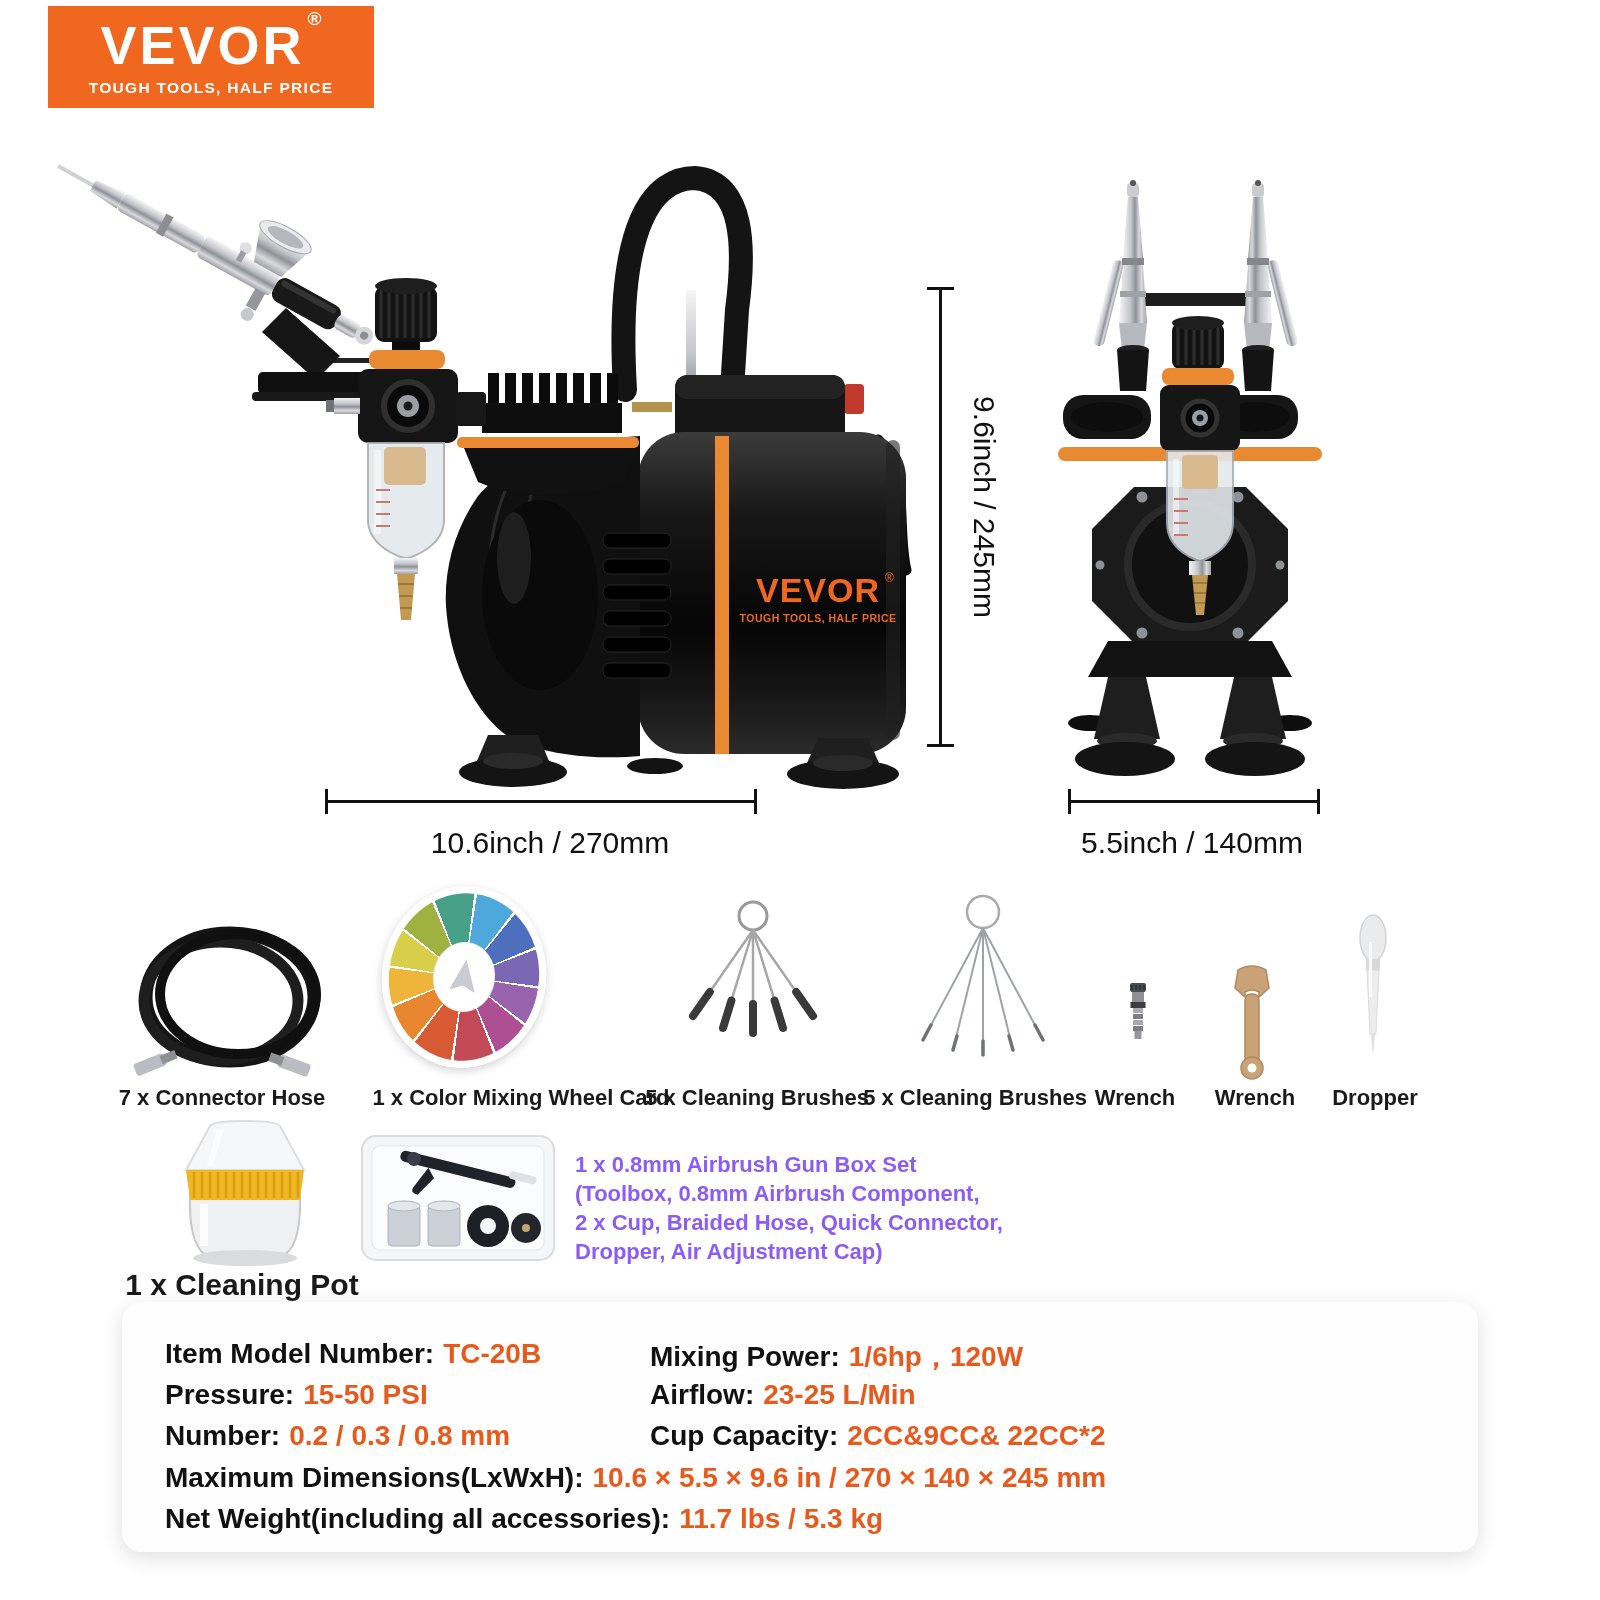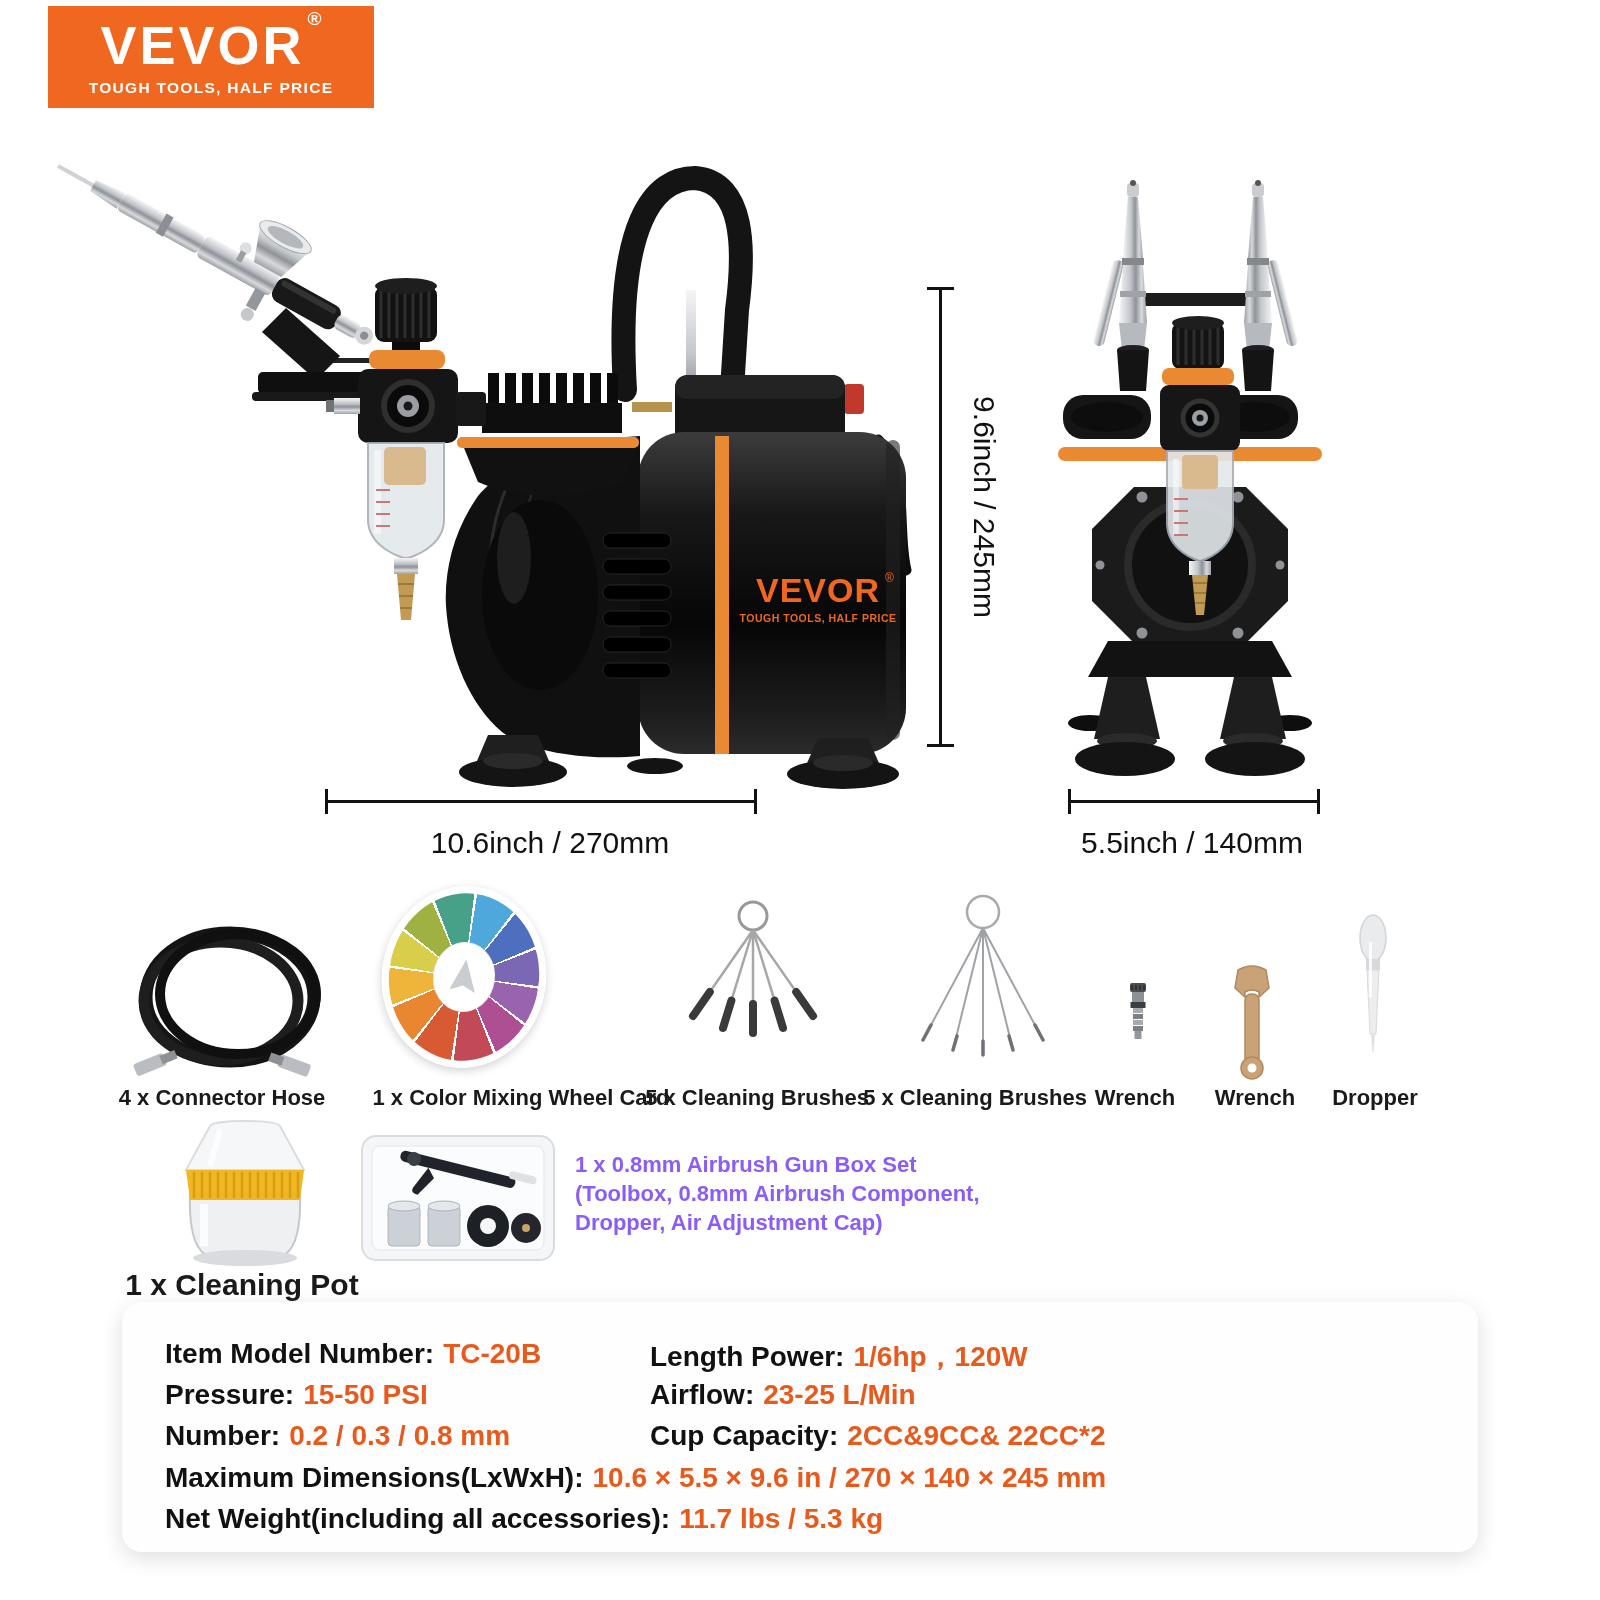--- a/index.html
+++ b/index.html
@@ -333,21 +333,21 @@
   </svg>
 
   <svg class="abs" style="left:1352px;top:912px;" width="42" height="152" viewBox="0 0 42 152">
     <ellipse cx="21" cy="26" rx="13" ry="23" fill="#eaebed" stroke="#d2d4d7" stroke-width="1.5"></ellipse>
     <rect x="14" y="47" width="14" height="11" fill="#d6d8db"></rect>
     <path d="M15,58 L27,58 L24,122 L18,122 Z" fill="#eceded" stroke="#d8dadc" stroke-width="1"></path>
     <path d="M19,122 L23,122 L21.5,140 L20.5,140 Z" fill="#dfe1e3"></path>
     <rect x="17" y="30" width="3" height="55" fill="#fff" opacity=".8"></rect>
   </svg>
 
-  <div class="acc-label" style="left:222px;top:1085px;">4 x Connector Hose</div>
+  <div class="acc-label" style="left:222px;top:1085px;">7 x Connector Hose</div>
   <div class="acc-label" style="left:521px;top:1085px;">1 x Color Mixing Wheel Card</div>
   <div class="acc-label" style="left:757px;top:1085px;">5 x Cleaning Brushes</div>
   <div class="acc-label" style="left:975px;top:1085px;">5 x Cleaning Brushes</div>
   <div class="acc-label" style="left:1135px;top:1085px;">Wrench</div>
   <div class="acc-label" style="left:1255px;top:1085px;">Wrench</div>
   <div class="acc-label" style="left:1375px;top:1085px;">Dropper</div>
 
   <svg class="abs" style="left:150px;top:1118px;" width="190" height="150" viewBox="0 0 190 150">
     <path d="M40,75 Q38,132 60,139 L130,139 Q152,132 150,75 Z" fill="#eef0f2" stroke="#c5c8cb" stroke-width="2"></path>
     <ellipse cx="95" cy="140" rx="52" ry="8" fill="#d9dbde"></ellipse>
@@ -374,29 +374,30 @@
     <ellipse cx="86" cy="78" rx="16" ry="5" fill="#e4e8ec" stroke="#aeb4ba"></ellipse>
     <circle cx="130" cy="98" r="21" fill="#1d2126"></circle>
       <circle cx="130" cy="98" r="8" fill="#f4f6f8"></circle>
     <circle cx="168" cy="100" r="15" fill="#23272d"></circle>
       <circle cx="168" cy="100" r="4" fill="#c8a36a"></circle>
   </svg>
 
   <div class="boxset-text">
     <div>1 x 0.8mm Airbrush Gun Box Set</div>
     <div>(Toolbox, 0.8mm Airbrush Component,</div>
+    <div>2 x Cup, Braided Hose, Quick Connector,</div>
     <div>Dropper, Air Adjustment Cap)</div>
   </div>
 
   <div class="panel">
     <div class="spec" style="left:43px;top:36px;">
       <span class="k">Item Model Number:</span><span class="v">TC-20B</span>
     </div>
     <div class="spec" style="left:528px;top:36px;">
-      <span class="k">Length Power:</span><span class="v">1/6hp，120W</span>
+      <span class="k">Mixing Power:</span><span class="v">1/6hp，120W</span>
     </div>
     <div class="spec" style="left:43px;top:77px;">
       <span class="k">Pressure:</span><span class="v">15-50 PSI</span>
     </div>
     <div class="spec" style="left:528px;top:77px;">
       <span class="k">Airflow:</span><span class="v">23-25 L/Min</span>
     </div>
     <div class="spec" style="left:43px;top:118px;">
       <span class="k">Number:</span><span class="v">0.2 / 0.3 / 0.8 mm</span>
     </div>

